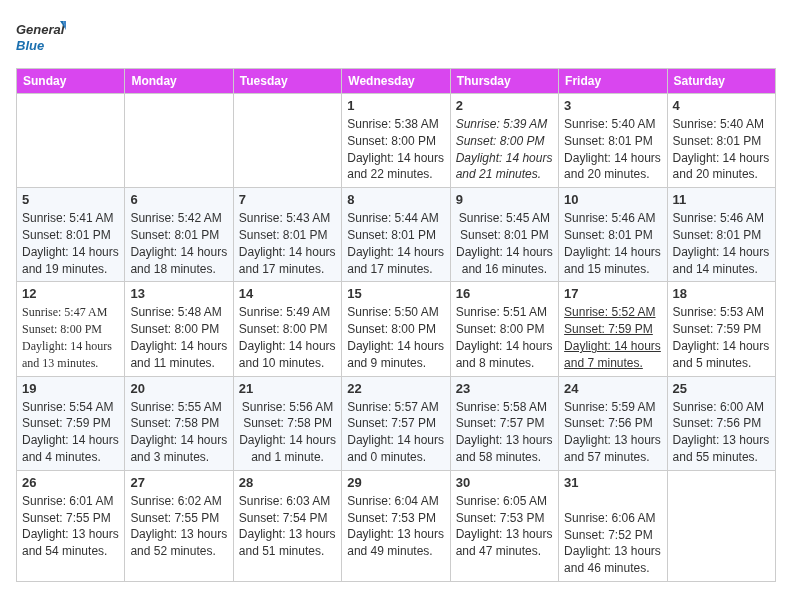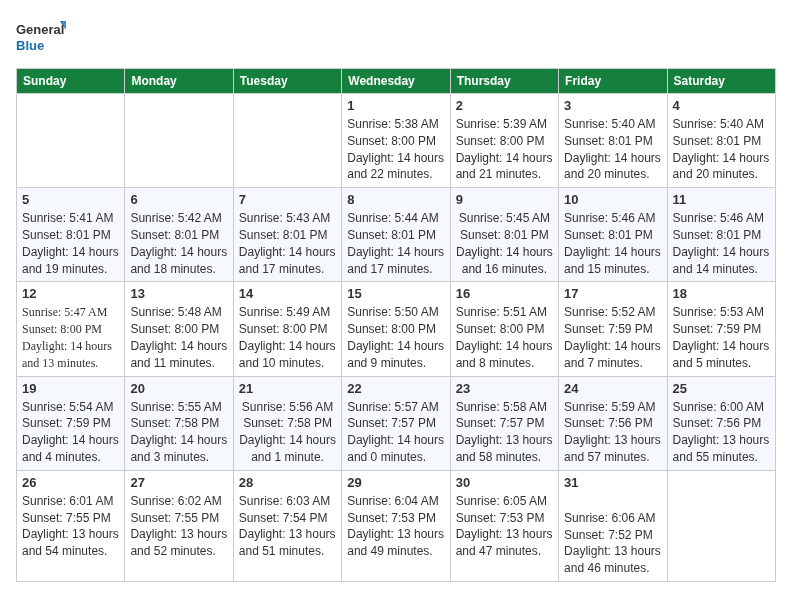--- a/index.html
+++ b/index.html
@@ -13,20 +13,21 @@
     .header {
       display: flex;
       justify-content: space-between;
       align-items: flex-start;
       margin-bottom: 12px;
     }
     .logo {
       display: flex;
       align-items: center;
       gap: 4px;
+      font-style: italic;
     }
     .title-block {
       text-align: right;
     }
     .month-title {
       font-size: 32px;
       font-weight: bold;
       color: #333;
     }
     .location {
@@ -68,21 +69,21 @@
     .empty-cell {
       background: #f9f9f9;
     }
     tr:nth-child(even) td {
       background-color: #f5f8fc;
     }
     tr:nth-child(odd) td {
       background-color: #fff;
     }
     .calendar thead tr th {
-      background: #15803d;
+      background: #d946ef;
     }
   </style>
 </head>
 <body>
 
 <div class="header">
   <div class="logo">
   <svg width="50" height="40" viewBox="0 0 50 40" xmlns="http://www.w3.org/2000/svg">
     <text x="0" y="18" font-size="13" font-weight="bold" fill="#333" font-family="Arial">General</text>
     <text x="0" y="34" font-size="13" font-weight="bold" fill="#1a6faf" font-family="Arial">Blue</text>
@@ -115,21 +116,21 @@
         <td class="empty-cell"></td>
         <td>
           <div class="day-num">1</div>
           <div class="day-info" style="white-space: pre-line;">Sunrise: 5:38 AM
 Sunset: 8:00 PM
 Daylight: 14 hours
 and 22 minutes.</div>
         </td>
         <td>
           <div class="day-num">2</div>
-          <div class="day-info" style="white-space: pre-line;">Sunrise: 5:39 AM
+          <div class="day-info" style="white-space: pre-line; font-style: italic;">Sunrise: 5:39 AM
 Sunset: 8:00 PM
 Daylight: 14 hours
 and 21 minutes.</div>
         </td>
         <td>
           <div class="day-num">3</div>
           <div class="day-info" style="white-space: pre-line;">Sunrise: 5:40 AM
 Sunset: 8:01 PM
 Daylight: 14 hours
 and 20 minutes.</div>
@@ -224,21 +225,21 @@
         </td>
         <td>
           <div class="day-num">16</div>
           <div class="day-info" style="white-space: pre-line;">Sunrise: 5:51 AM
 Sunset: 8:00 PM
 Daylight: 14 hours
 and 8 minutes.</div>
         </td>
         <td>
           <div class="day-num">17</div>
-          <div class="day-info" style="white-space: pre-line;">Sunrise: 5:52 AM
+          <div class="day-info" style="white-space: pre-line; text-decoration: underline;">Sunrise: 5:52 AM
 Sunset: 7:59 PM
 Daylight: 14 hours
 and 7 minutes.</div>
         </td>
         <td>
           <div class="day-num">18</div>
           <div class="day-info" style="white-space: pre-line;">Sunrise: 5:53 AM
 Sunset: 7:59 PM
 Daylight: 14 hours
 and 5 minutes.</div>

